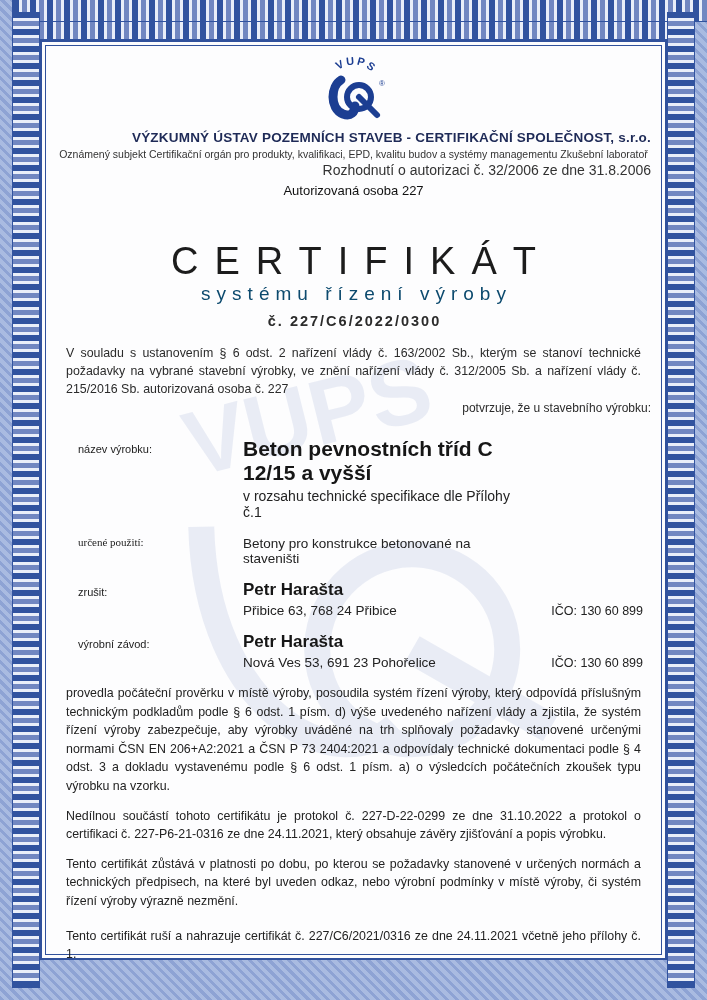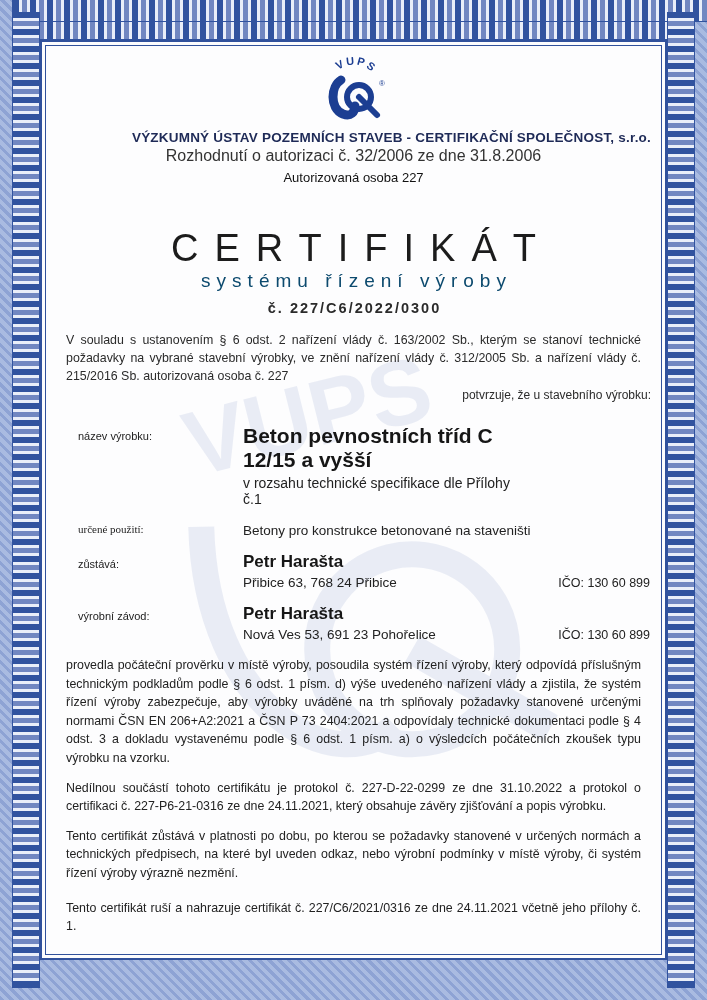--- a/index.html
+++ b/index.html
@@ -26,35 +26,35 @@
   .sheet{position:absolute;inset:40px;background:#fdfdfe;border:2px solid #31519c;}
   .frame2{position:absolute;inset:3px;border:1px solid #31519c;pointer-events:none;}
   .content{position:absolute;inset:6px 14px;z-index:2;}
   .watermark{position:absolute;left:50%;top:330px;transform:translateX(-50%) rotate(-14deg);opacity:.09;z-index:1;pointer-events:none;}
 
   
   .hdr{text-align:center;margin-top:8px;}
   .logo{display:block;margin:0 auto;}
   .company{font-weight:bold;font-size:13.5px;color:#1e2a57;letter-spacing:.2px;margin-top:2px;text-align:right;}
   .subjects{font-size:10.5px;color:#333;margin-top:3px;}
-  .decision{font-size:16px;color:#333;margin-top:2px;}
+  .decision{font-size:14px;color:#333;margin-top:2px;text-align:right;}
   .authperson{font-weight:normal;font-size:13px;color:#111;margin-top:5px;}
 
   
   .title{ text-align:center;margin-top:42px;}
   .title .main{font-size:38px;font-weight:normal;letter-spacing:16px;margin-left:16px;color:#1c1c1c;}
   .title .sub{font-size:19px;font-weight:normal;letter-spacing:6px;margin-left:6px;color:#0c4a6e;}
   .title .num{font-size:14.5px;font-weight:bold;letter-spacing:2px;margin-left:2px;margin-top:8px;color:#2b2b2b;}
 
   
   .intro{margin:16px 10px 0 10px;font-size:12.4px;line-height:1.45;text-align:justify;}
   .intro-close{text-align:right;font-size:12px;margin-top:2px;}
 
   
-  .prod{margin:22px 1px 0 22px;}
+  .prod{margin:22px 8px 0 22px;}
   .row{display:grid;grid-template-columns:165px 1fr 118px;align-items:start;margin-bottom:14px;}
   .lbl{font-size:11px;color:#222;padding-top:6px;}
   .lbl.mid{padding-top:2px;font-family:Liberation Serif, serif;}
   .pname{font-size:21px;font-weight:bold;color:#161616;}
   .pnote{font-size:14px;margin-top:3px;color:#222;}
   .puse{font-size:13.5px;color:#222;padding-top:2px;}
   .mname{font-size:17px;font-weight:bold;color:#161616;}
   .maddr{font-size:13.5px;margin-top:3px;color:#222;}
   .ico{font-size:12.5px;color:#222;text-align:right;padding-top:24px;}
 
@@ -97,20 +97,21 @@
             </defs>
           <text font-size="11" font-weight="bold" fill="#1c3e92" letter-spacing="2"><textPath href="#lgArc" startOffset="8">VUPS</textPath></text>
           <g fill="none" stroke="#1c3e92">
             <path d="M30 24 C 20 30, 18 52, 32 58 C 40 61, 44 56, 44 50" stroke-width="9" stroke-linecap="round"></path>
             <circle cx="48" cy="41" r="12" stroke-width="6"></circle>
             <path d="M48 41 L 66 59" stroke-width="6" stroke-linecap="round"></path>
           </g>
           <text x="68" y="30" font-size="8" fill="#1c3e92">®</text>
         </svg>
         <div class="company">VÝZKUMNÝ ÚSTAV POZEMNÍCH STAVEB - CERTIFIKAČNÍ SPOLEČNOST, s.r.o.</div>
+        <div class="subjects">Oznámený subjekt  Certifikační orgán pro produkty, kvalifikaci, EPD, kvalitu budov a systémy managementu  Zkušební laboratoř</div>
         <div class="decision">Rozhodnutí o autorizaci č. 32/2006 ze dne 31.8.2006</div>
         <div class="authperson">Autorizovaná osoba 227</div>
       </div>
 
       <div class="title">
         <div class="main">CERTIFIKÁT</div>
         <div class="sub">systému řízení výroby</div>
         <div class="num">č. 227/C6/2022/0300</div>
       </div>
 
@@ -125,21 +126,21 @@
             <div class="pnote">v rozsahu technické specifikace dle Přílohy č.1</div>
           </div>
           <div></div>
         </div>
         <div class="row">
           <div class="lbl mid">určené použití:</div>
           <div class="puse">Betony pro konstrukce betonované na staveništi</div>
           <div></div>
         </div>
         <div class="row">
-          <div class="lbl">zůstává:</div>
+          <div class="lbl">zrušit:</div>
           <div>
             <div class="mname">Petr Harašta</div>
             <div class="maddr">Přibice 63, 768 24 Přibice</div>
           </div>
           <div class="ico">IČO: 130 60 899</div>
         </div>
         <div class="row">
           <div class="lbl">výrobní závod:</div>
           <div>
             <div class="mname">Petr Harašta</div>

